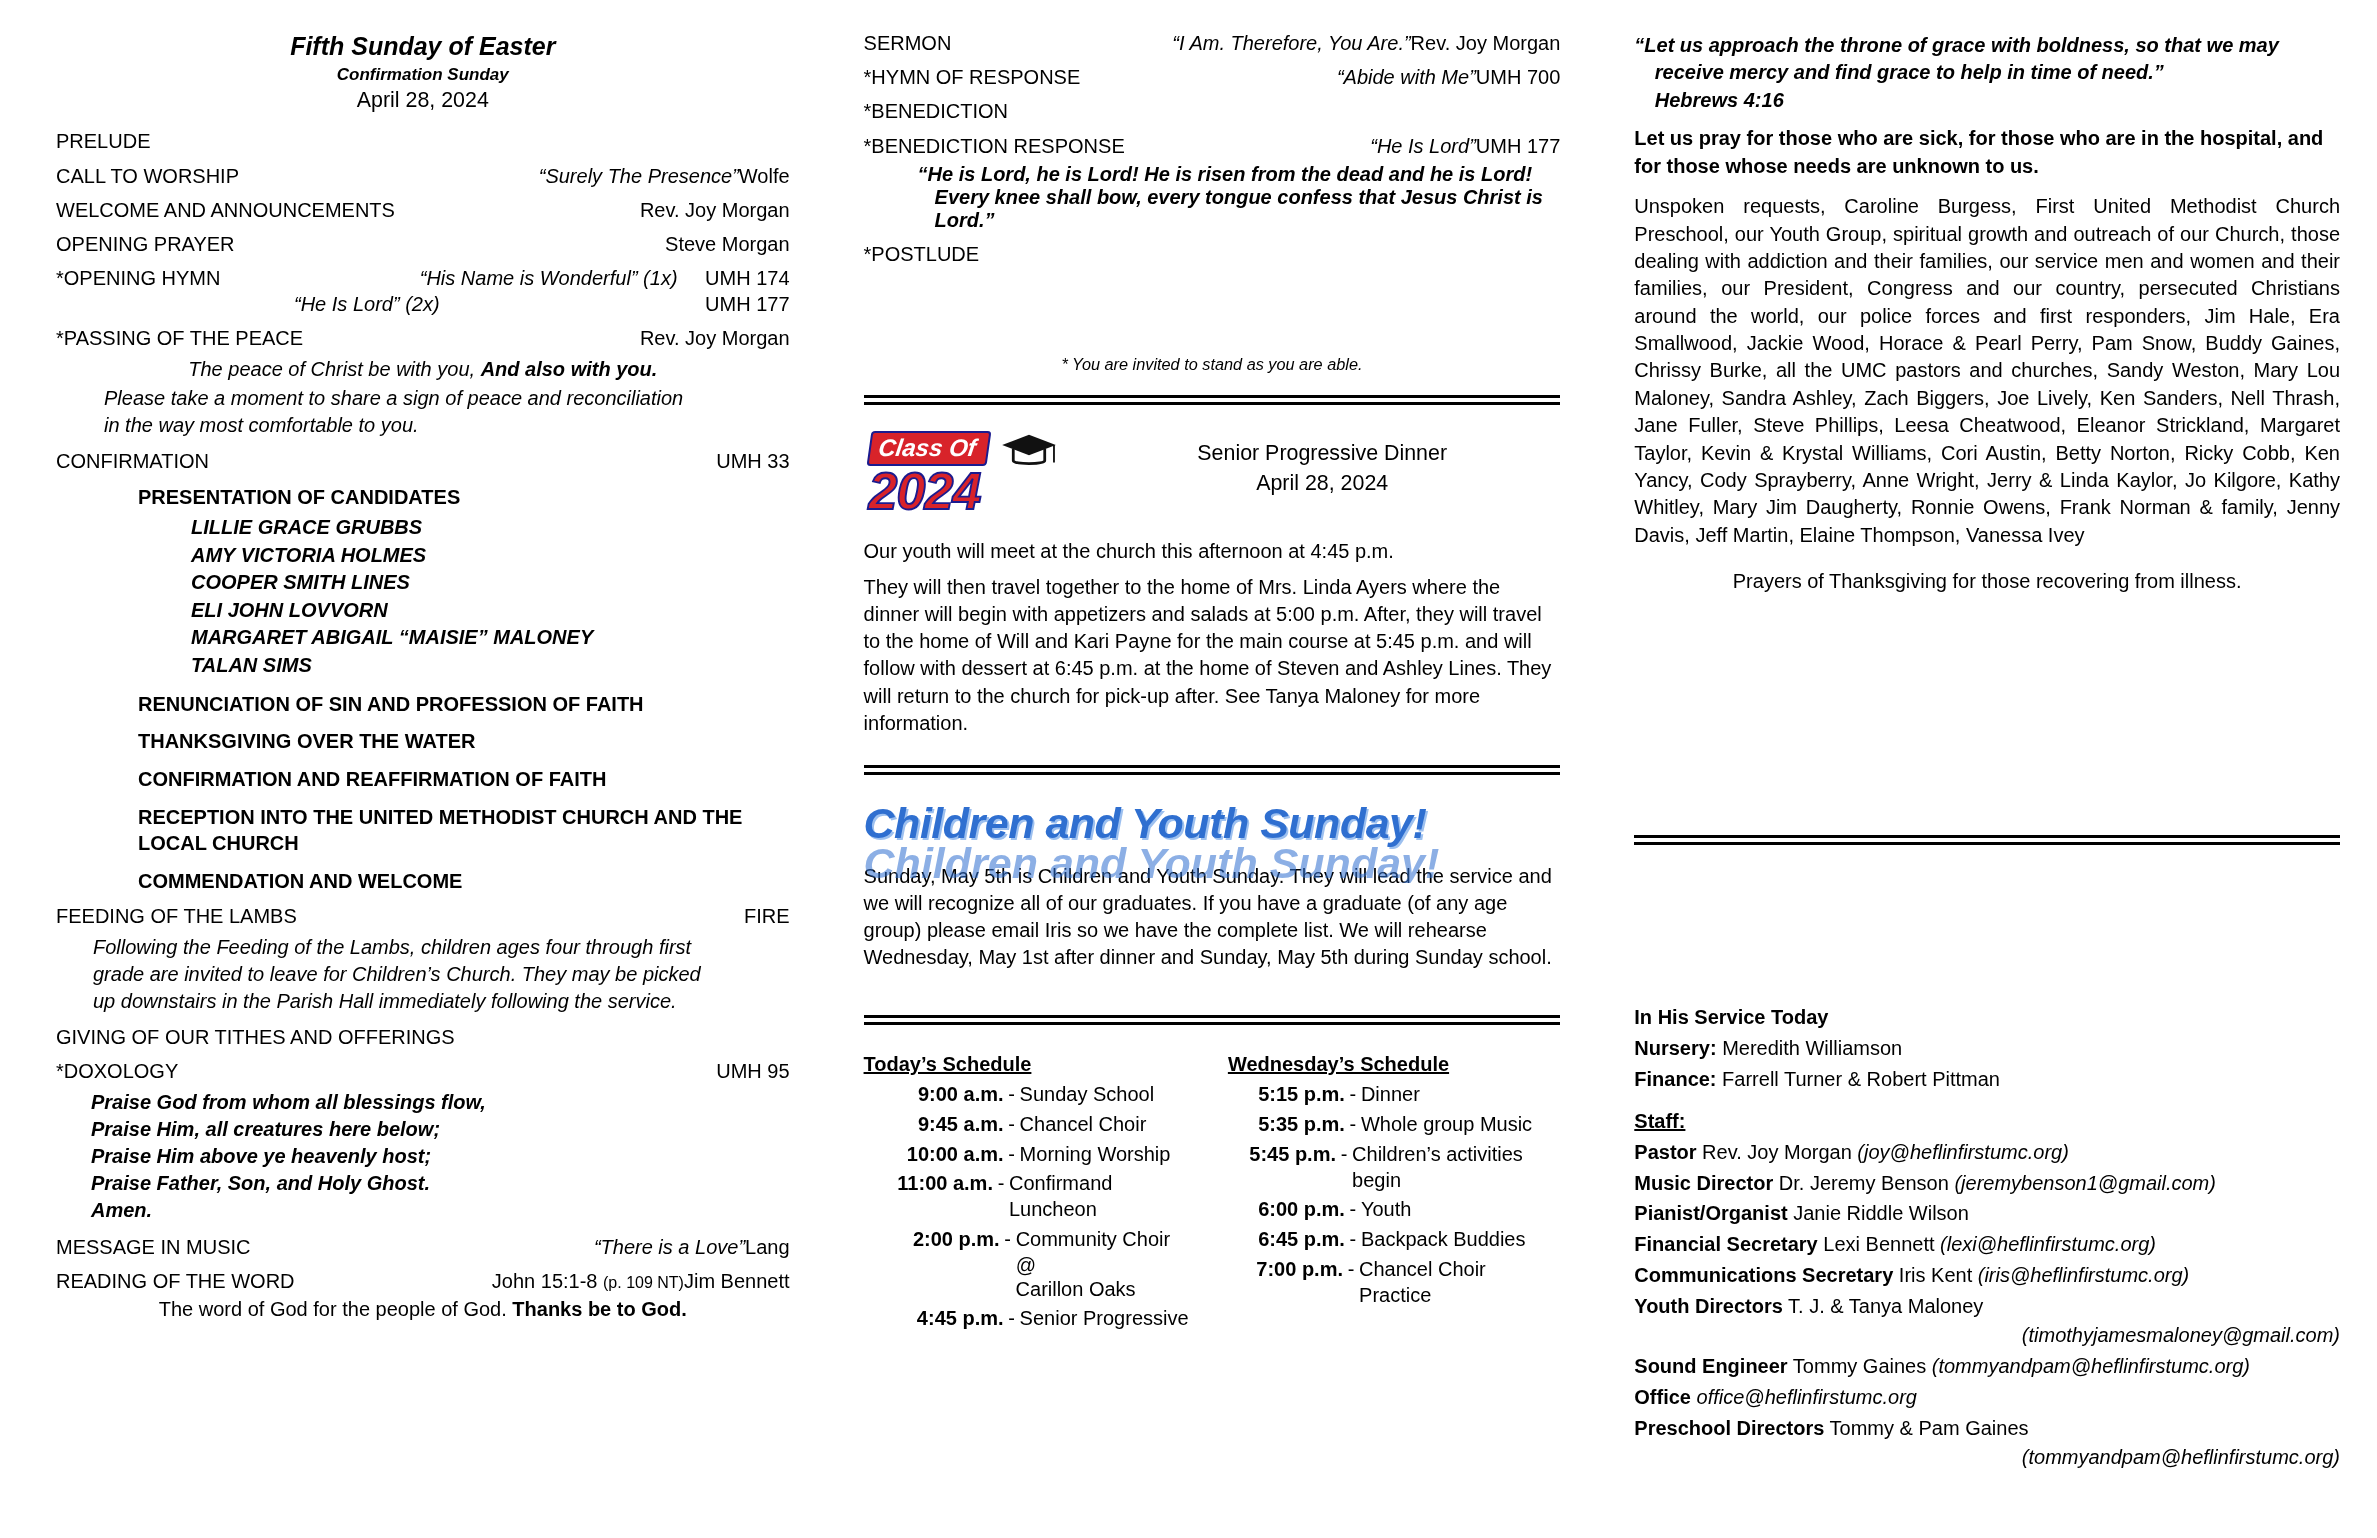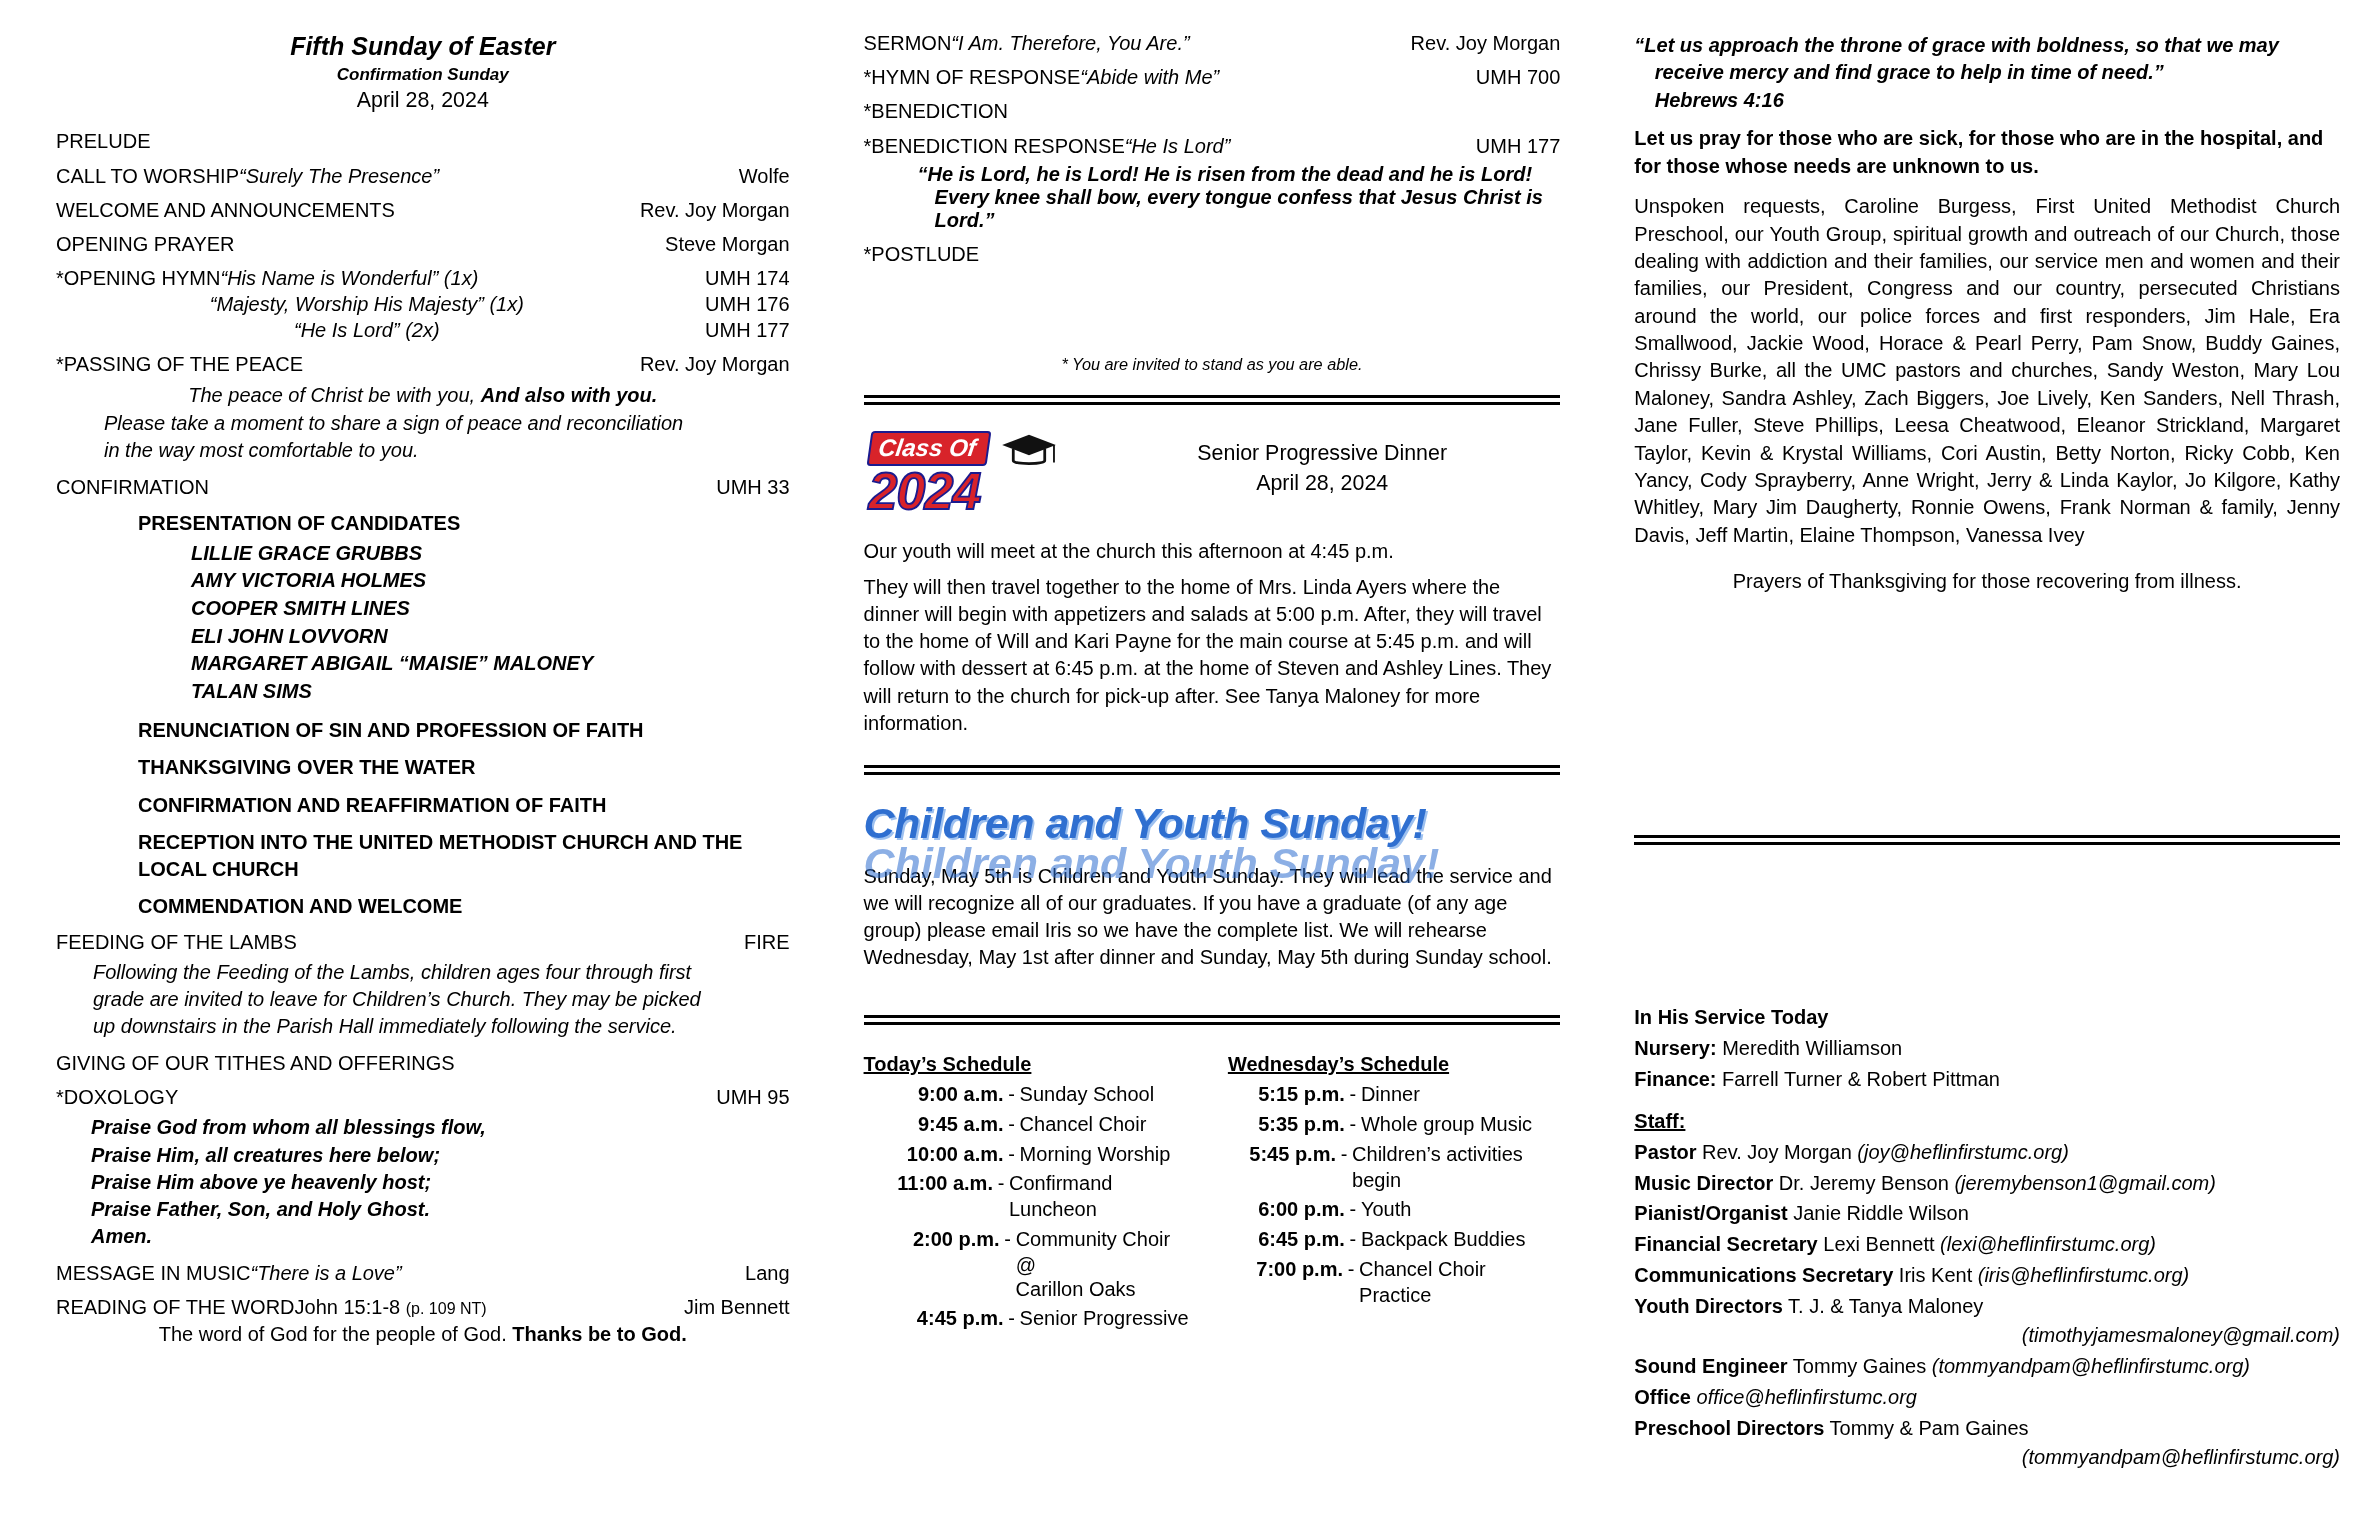--- a/index.html
+++ b/index.html
@@ -28,21 +28,21 @@
 
   
   .hdr { text-align:center; }
   .hdr .l1 { font-style: italic; font-weight: bold; font-size: 25px; margin-bottom: 3.7px;}
   .hdr .l2 { font-style: italic; font-weight: bold; font-size: 17px; margin-bottom: 3.7px;}
   .hdr .l3 { font-size: 21.4px; margin-bottom: 17px;}
 
   
   .row { position: relative; display:flex; align-items:baseline; margin-top: 11.2px; font-size: 20px;}
   .row .lft { white-space: nowrap; }
-  .row .mid { flex: 1; text-align:left; font-style: italic; }
+  .row .mid { flex: 1; text-align:right; font-style: italic; }
   .row .rgt { white-space: nowrap; text-align: right; }
   .row.first { margin-top: 0; }
 
   .subline { display:flex; font-size:20px; margin-top:2.8px;}
   .subline .mid { flex:1; text-align:center; font-style:italic;}
   .subline .rgt { white-space:nowrap; width: 112px; text-align:right;}
   .note { font-style: italic; font-size: 20px; line-height: 1.35; margin-top: 1.9px;}
 
   .cand { font-style: italic; font-weight: bold; font-size: 20px; margin-left: 135px; line-height:1.38;}
   .subhead { font-weight: bold; font-size: 20px; margin-left: 82px; margin-top: 11.2px; line-height:1.32;}
@@ -158,24 +158,20 @@
       <span class="mid"></span>
       <span class="rgt">Steve Morgan</span>
     </div>
 
     <div class="row">
       <span class="lft">*OPENING HYMN</span>
       <span class="mid">“His Name is Wonderful” (1x)</span>
       <span class="rgt" style="width:112px">UMH 174</span>
     </div>
     <div class="subline">
-      <span class="mid">“Majesty, Worship His Majesty”  (1x)</span>
-      <span class="rgt">UMH 176</span>
-    </div>
-    <div class="subline">
       <span class="mid">“He Is Lord” (2x)</span>
       <span class="rgt">UMH 177</span>
     </div>
 
     <div class="row">
       <span class="lft">*PASSING OF THE PEACE</span>
       <span class="mid"></span>
       <span class="rgt">Rev. Joy Morgan</span>
     </div>
     <div class="note ctr" style="margin-top:5.6px;">

